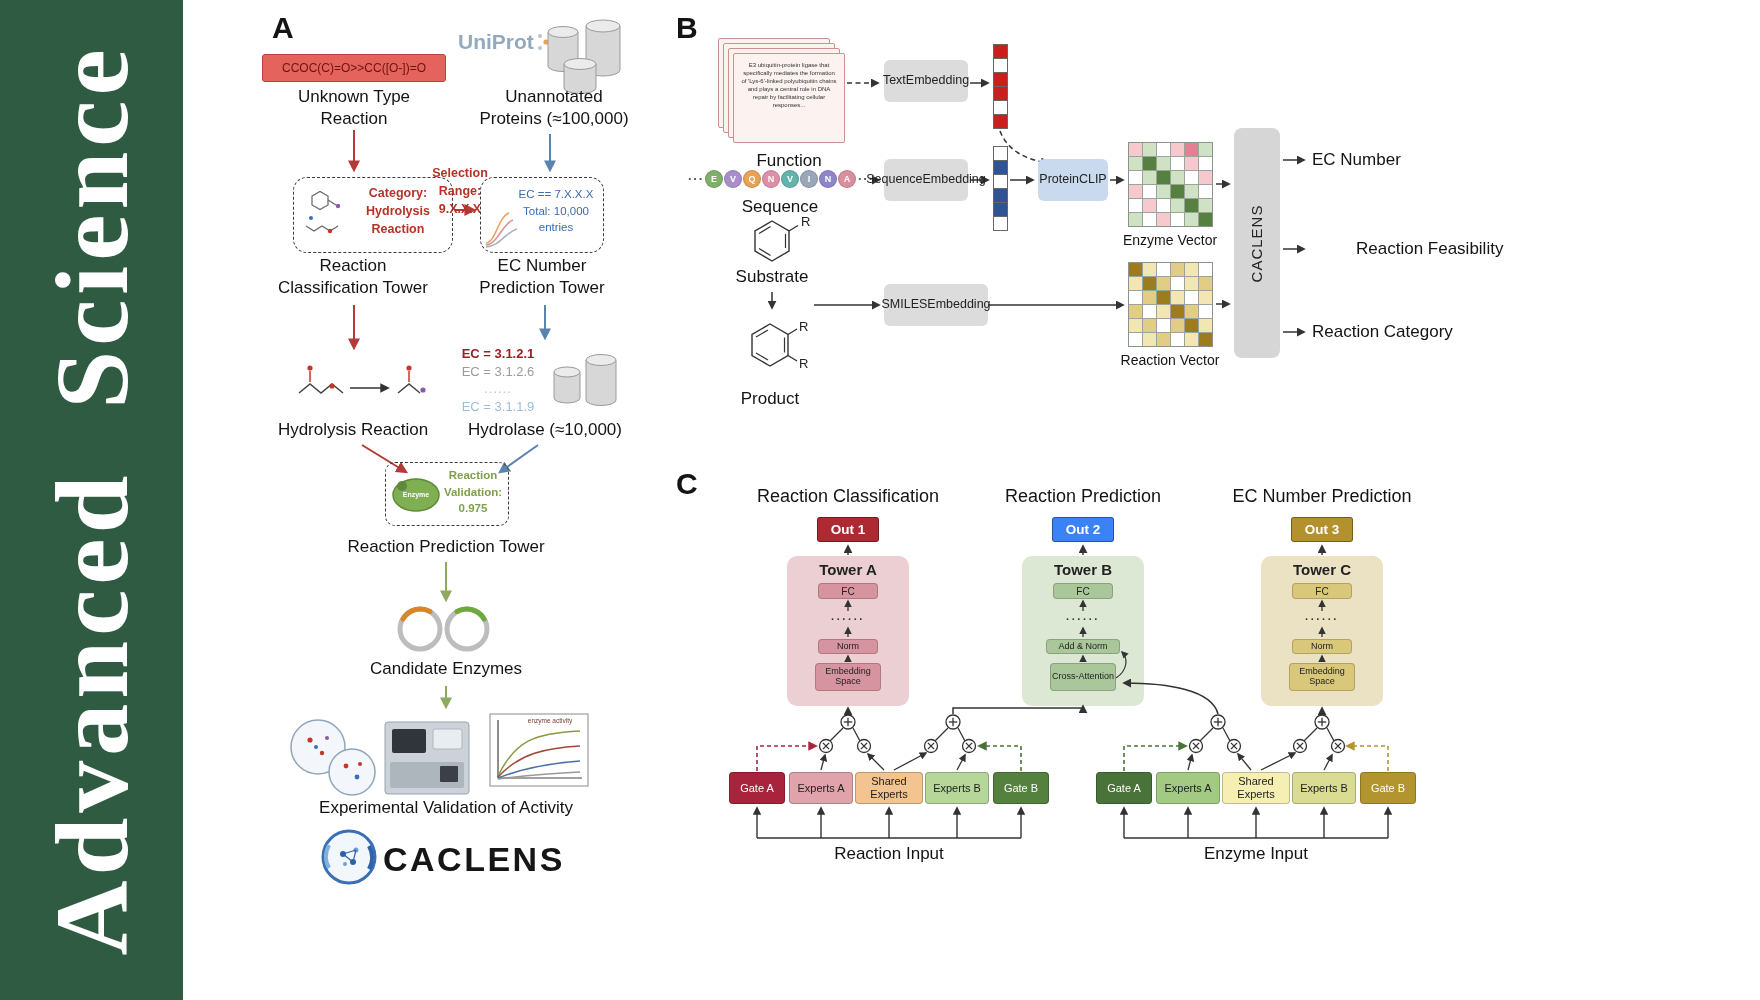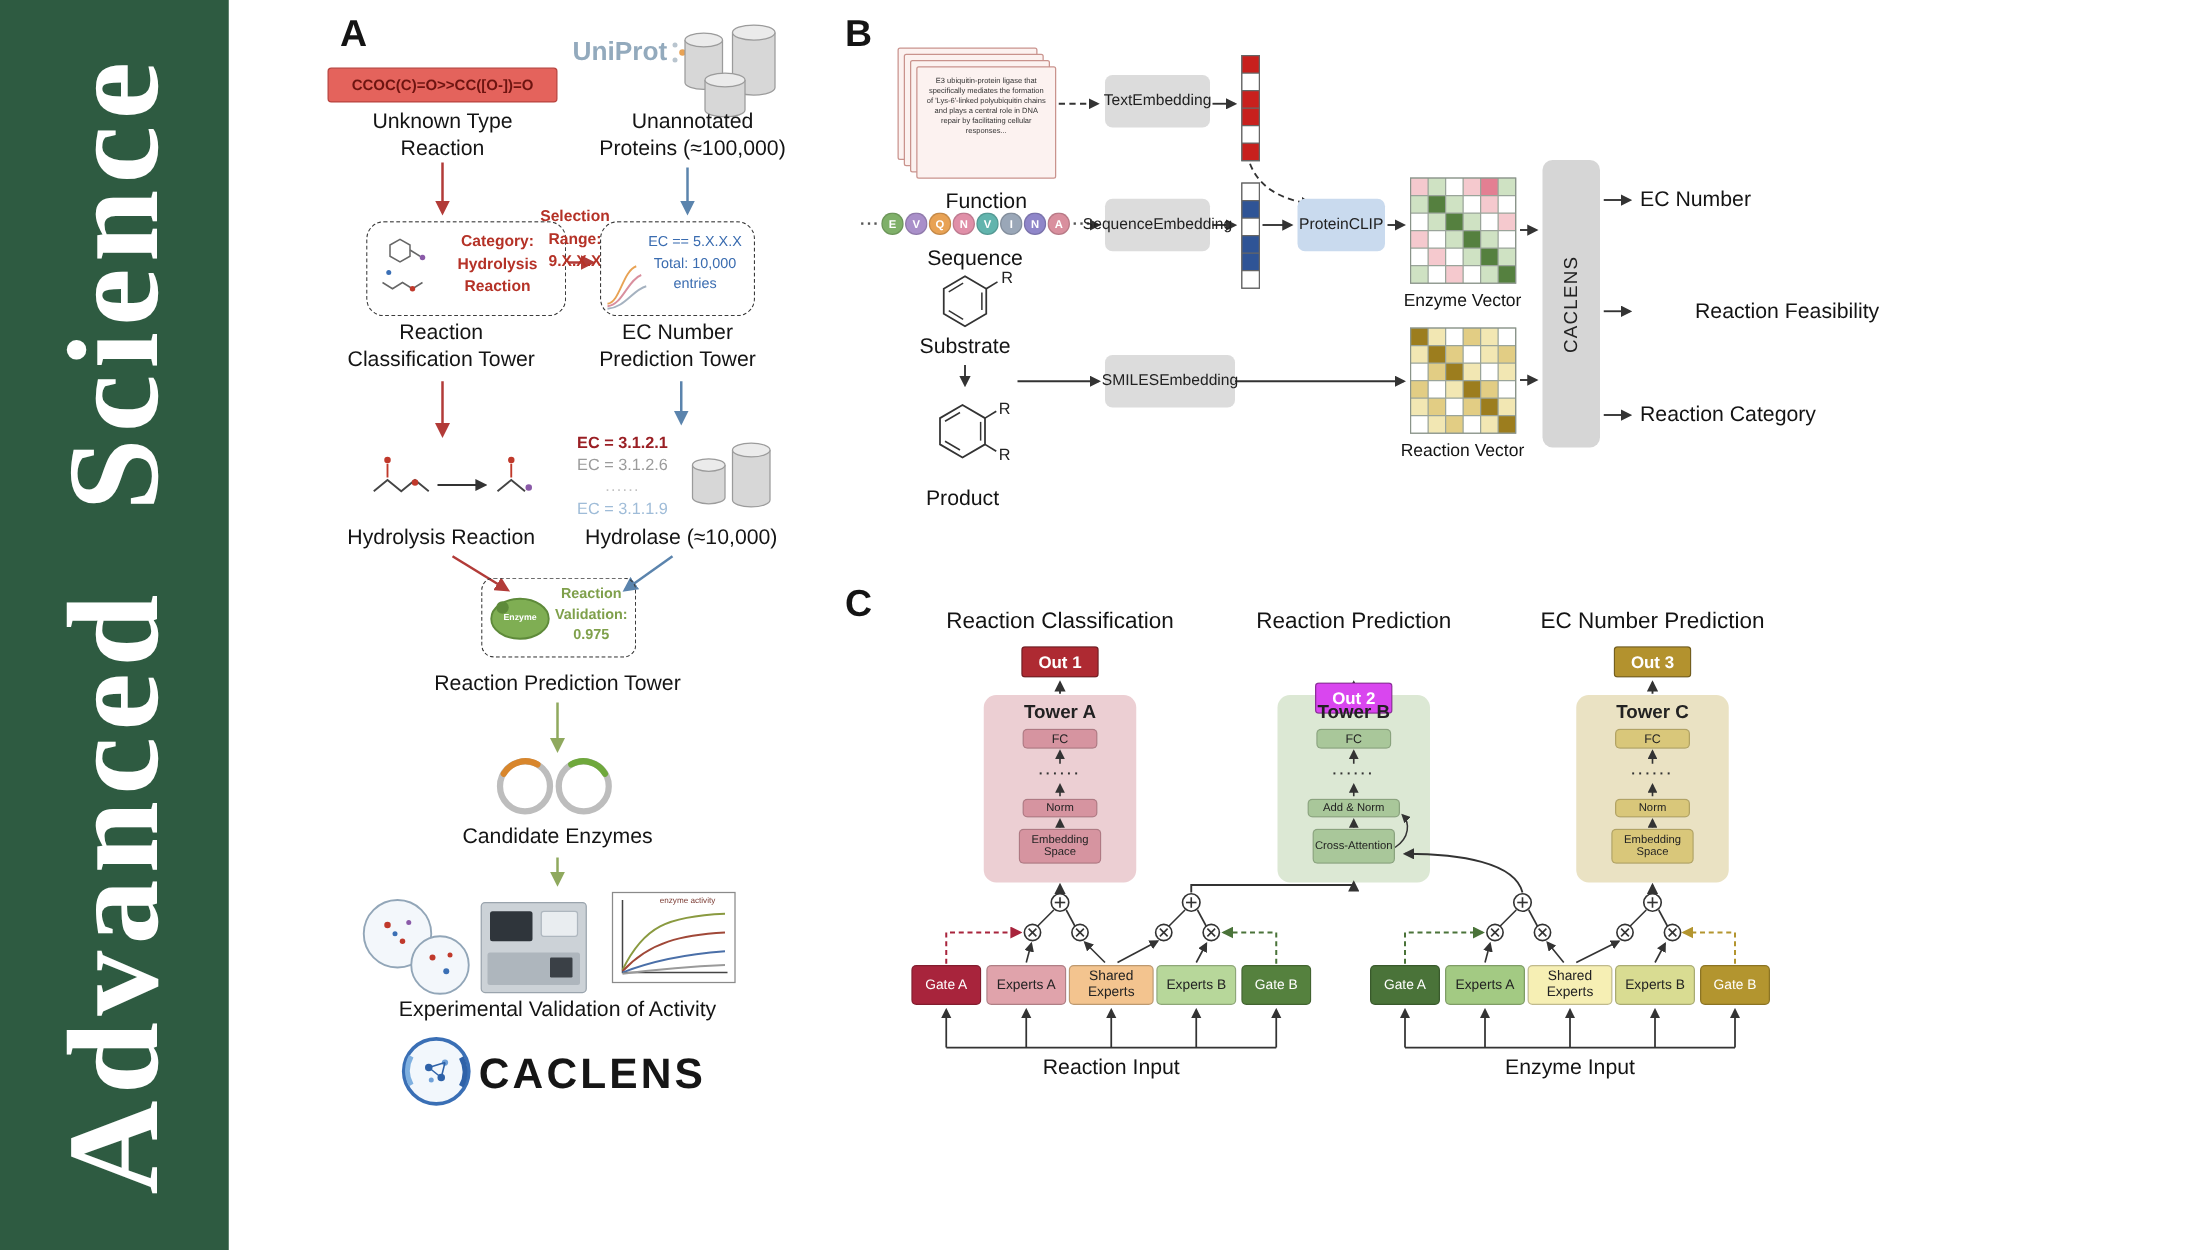--- a/index.html
+++ b/index.html
@@ -5,21 +5,21 @@
 *{margin:0;padding:0;box-sizing:border-box}
 html,body{margin:0;background:#fff}
 .stage{position:relative;width:1760px;height:1000px;background:#ffffff;font-family:"Liberation Sans",sans-serif;overflow:hidden;color:#141414}
 .overlay{position:absolute;left:0;top:0;z-index:2;pointer-events:none}
 .sidebar{position:absolute;left:0;top:0;width:183px;height:1000px;z-index:5;display:flex;align-items:center;justify-content:center;background:#2e5b41}
 .sidebar-text{white-space:pre;transform:rotate(-90deg);font-family:"Liberation Serif",serif;font-weight:700;font-size:104px;letter-spacing:5px;color:#fff;line-height:1}
 .lbl{position:absolute;text-align:center;line-height:1.3;z-index:3;color:#141414}
 .s17{font-size:17px}
 .s14{font-size:14px}
 .panel-letter{font-size:30px;font-weight:700;text-align:left}
-.smilesbox{position:absolute;background:#e4635c;border:1.5px solid #b8433e;border-radius:3px;display:flex;align-items:center;justify-content:center;z-index:3;font-size:12px;font-weight:700;color:#6e1410}
+.smilesbox{position:absolute;background:#e4635c;border:1.5px solid #b8433e;border-radius:3px;display:flex;align-items:center;justify-content:center;z-index:3;font-size:12px;font-weight:400;color:#6e1410}
 .uniprot{position:absolute;z-index:3;font-size:21px;font-weight:700;color:#93aabd}
 .dashedbox{position:absolute;border:1.6px dashed #3c3c3c;border-radius:14px;z-index:3;background:transparent}
 .red12{font-size:12.5px;font-weight:700;color:#b53227;line-height:1.45}
 .blue11{font-size:11.5px;color:#3a6cb0;line-height:1.45}
 .green11{font-size:11.5px;color:#7fa04b;line-height:1.45;font-weight:700}
 .eclist{position:absolute;z-index:3;text-align:center;font-size:13px;line-height:1.35}
 .ec0{color:#9a1f24;font-weight:700}.ec1{color:#9b9b9b}.ec2{color:#c2c2c2;letter-spacing:1px}.ec3{color:#9fbcd8}
 .brand{position:absolute;z-index:3;font-size:34px;font-weight:700;letter-spacing:2.5px;color:#161616}
 .card{position:absolute;width:112px;height:90px;background:#fcf2f0;border:1.2px solid #c9938d;border-radius:2px;z-index:3}
 .cardtext{padding:7px;font-size:6px;line-height:1.35;color:#333;text-align:center}
@@ -325,21 +325,21 @@
 </div>
 
 <div class="lbl red12" style="left:429px;top:164px;width:62px">
   <div>Selection</div>
   <div>Range:</div>
   <div>9.X.X.X</div>
 </div>
 
 <div class="dashedbox" style="left:480px;top:177px;width:124px;height:76px"></div>
 <div class="lbl blue11" style="left:512px;top:186px;width:88px">
-  <div>EC == 5.X.X.X</div>
+  <div>EC == 7.X.X.X</div>
   <div>Total: 10,000</div>
   <div>entries</div>
 </div>
 
 <div class="lbl s17" style="left:266px;top:255px;width:174px">
   <div>Reaction</div>
   <div>Classification Tower</div>
 </div>
 <div class="lbl s17" style="left:455px;top:255px;width:174px">
   <div>EC Number</div>
@@ -521,21 +521,21 @@
 <div class="outtext" style="left:1312px;top:322px;width:180px">Reaction Category</div>
 
 <div class="lbl panel-letter" style="left:676px;top:464px;width:40px">C</div>
 <div class="chead" style="left:728px;width:240px">Reaction Classification</div>
 <div class="chead" style="left:963px;width:240px">Reaction Prediction</div>
 <div class="chead" style="left:1202px;width:240px">EC Number Prediction</div>
 
 <div class="outbox" style="left: 817px; background: rgb(174, 42, 50);">
       <span>Out 1</span>
     </div>
-<div class="outbox" style="left: 1052px; background: #d946ef; margin-top: 29px;">
+<div class="outbox" style="left: 1052px; background: #3b82f6;">
       <span>Out 2</span>
     </div>
 <div class="outbox" style="left: 1291px; background: rgb(179, 146, 46);">
       <span>Out 3</span>
     </div>
 
 <div class="tower" style="left: 787px; background: rgb(236, 207, 211);"></div>
 <div class="tower-title" style="left:787px;width:122px">Tower A</div>
 <div class="tbox" style="left: 818px; top: 583px; width: 60px; height: 16px; font-size: 10px; background: rgb(214, 148, 160);">FC</div>
 <div class="tdots" style="left:787px;width:122px">······</div>

